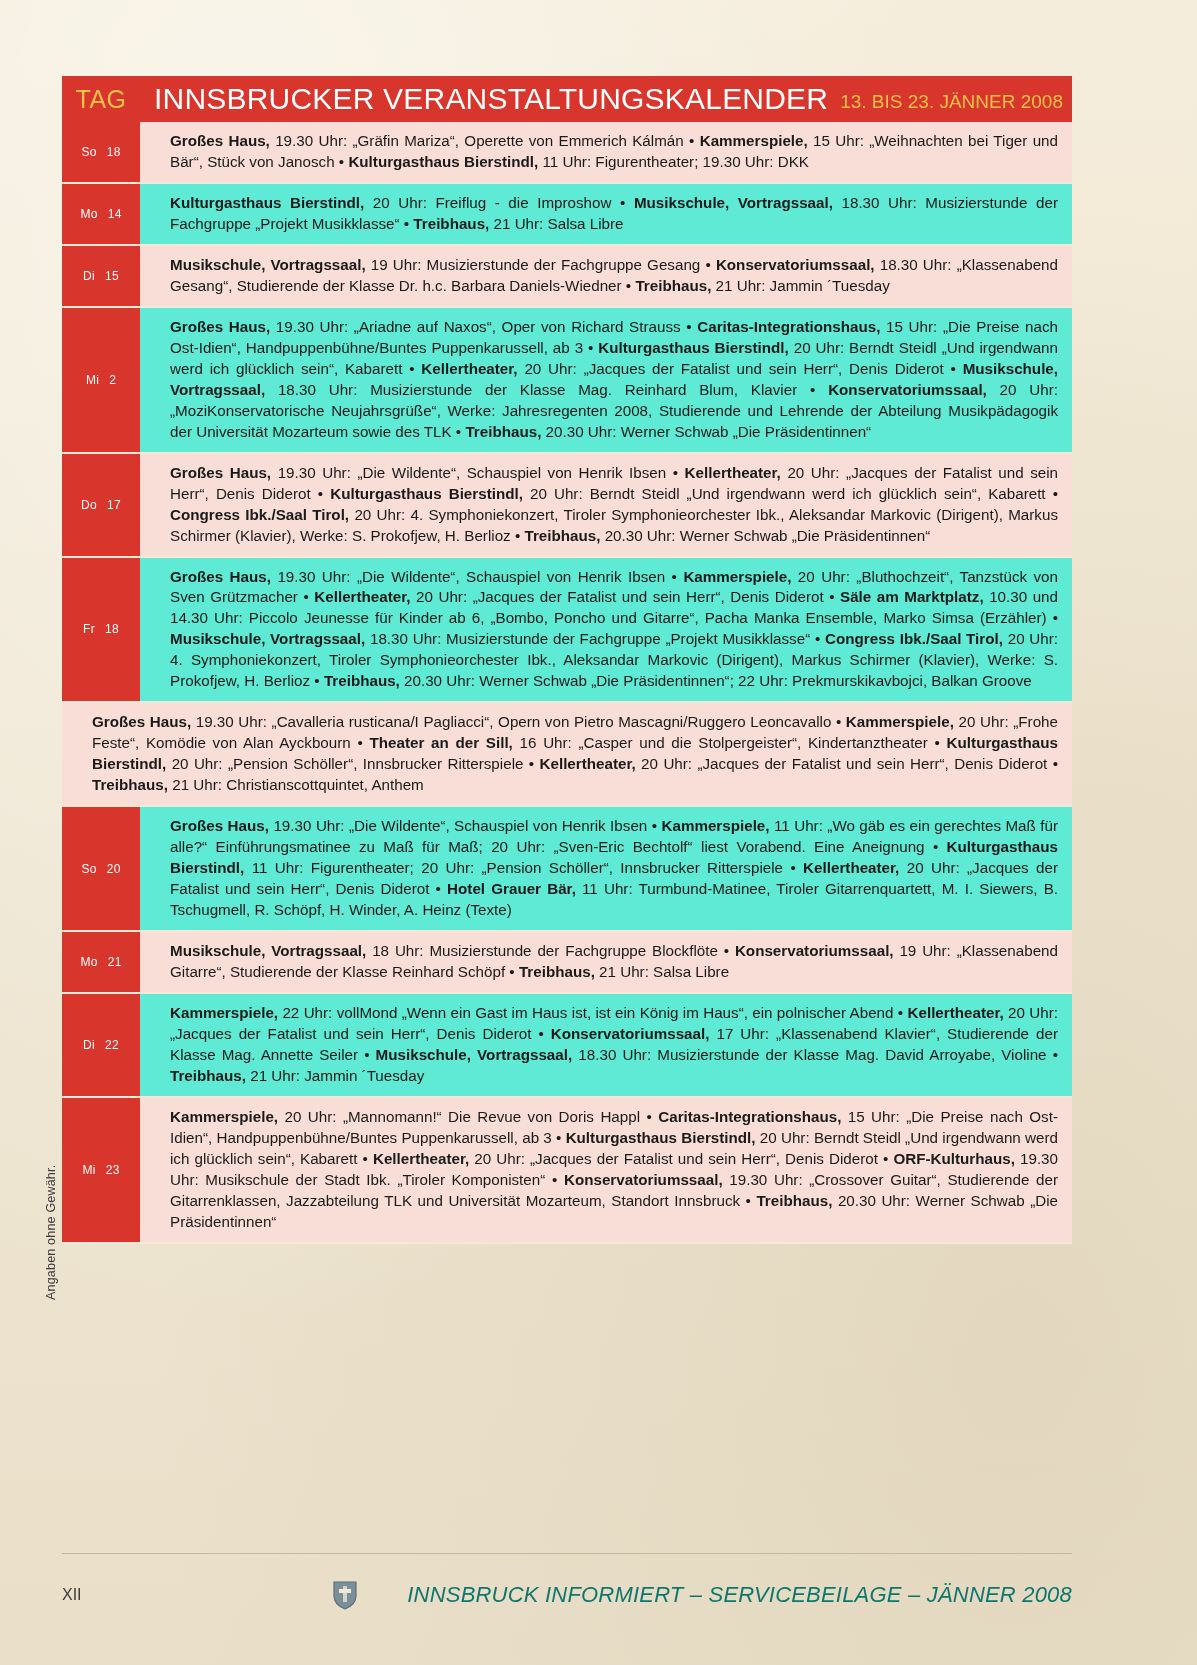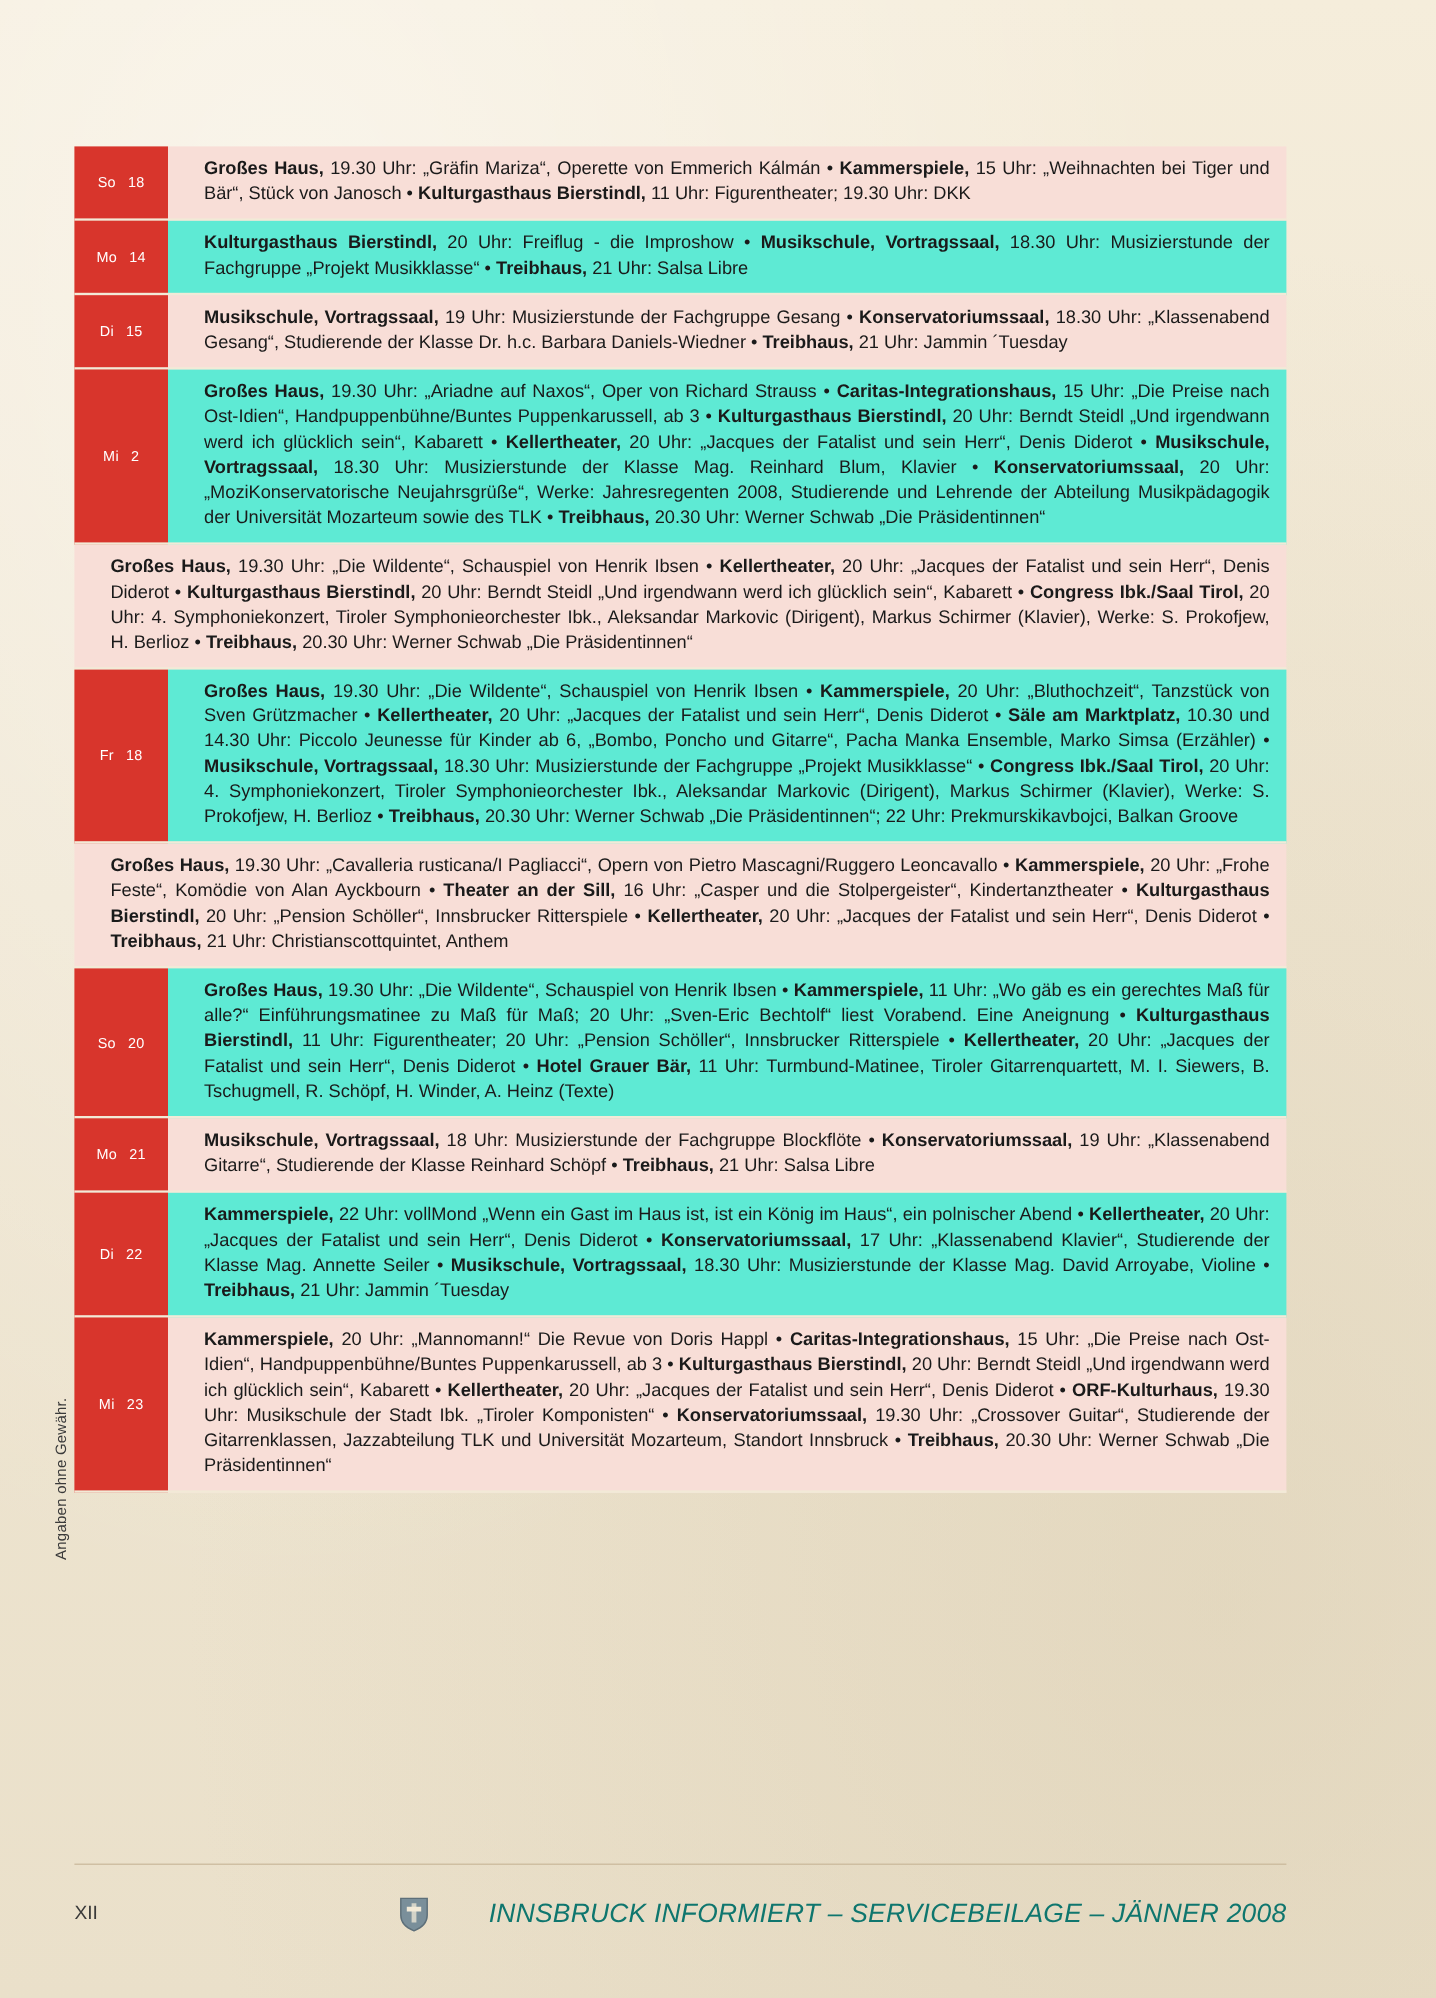--- a/index.html
+++ b/index.html
@@ -96,20 +96,25 @@
     font-style:italic;
   }
 </style>
 </head>
 <body>
 
 <div class="paper-tint"></div>
 
 <div class="sheet">
 
+  <div class="hdr">
+    <div class="tag">TAG</div>
+    <div class="title">INNSBRUCKER VERANSTALTUNGSKALENDER</div>
+    <div class="dates">13. BIS 23. JÄNNER 2008</div>
+  </div>
 
   <div class="tbl" id="table-body">
       <div class="row plain">
         <div class="daycell">
           <span class="dname">So</span>
           <span class="dnum">18</span>
         </div>
         <div class="body"><b>Großes Haus,</b><span> 19.30 Uhr: „Gräfin Mariza“, Operette von Emmerich Kálmán • </span><b>Kammerspiele,</b><span> 15 Uhr: „Weihnachten bei Tiger und Bär“, Stück von Janosch • </span><b>Kulturgasthaus Bierstindl,</b><span> 11 Uhr: Figurentheater; 19.30 Uhr: DKK</span></div>
       </div>
       <div class="row shade">
@@ -127,20 +132,24 @@
         <div class="body"><b>Musikschule, Vortragssaal,</b><span> 19 Uhr: Musizierstunde der Fachgruppe Gesang • </span><b>Konservatoriumssaal,</b><span> 18.30 Uhr: „Klassenabend Gesang“, Studierende der Klasse Dr. h.c. Barbara Daniels-Wiedner • </span><b>Treibhaus,</b><span> 21 Uhr: Jammin ´Tuesday</span></div>
       </div>
       <div class="row shade">
         <div class="daycell">
           <span class="dname">Mi</span>
           <span class="dnum">2</span>
         </div>
         <div class="body"><b>Großes Haus,</b><span> 19.30 Uhr: „Ariadne auf Naxos“, Oper von Richard Strauss • </span><b>Caritas-Integrationshaus,</b><span> 15 Uhr: „Die Preise nach Ost-Idien“, Handpuppenbühne/Buntes Puppenkarussell, ab 3 • </span><b>Kulturgasthaus Bierstindl,</b><span> 20 Uhr: Berndt Steidl „Und irgendwann werd ich glücklich sein“, Kabarett • </span><b>Kellertheater,</b><span> 20 Uhr: „Jacques der Fatalist und sein Herr“, Denis Diderot • </span><b>Musikschule, Vortragssaal,</b><span> 18.30 Uhr: Musizierstunde der Klasse Mag. Reinhard Blum, Klavier • </span><b>Konservatoriumssaal,</b><span> 20 Uhr: „MoziKonservatorische Neujahrsgrüße“, Werke: Jahresregenten 2008, Studierende und Lehrende der Abteilung Musikpädagogik der Universität Mozarteum sowie des TLK • </span><b>Treibhaus,</b><span> 20.30 Uhr: Werner Schwab „Die Präsidentinnen“</span></div>
       </div>
       <div class="row plain">
+        <div class="daycell">
+          <span class="dname">Do</span>
+          <span class="dnum">17</span>
+        </div>
         <div class="body"><b>Großes Haus,</b><span> 19.30 Uhr: „Die Wildente“, Schauspiel von Henrik Ibsen • </span><b>Kellertheater,</b><span> 20 Uhr: „Jacques der Fatalist und sein Herr“, Denis Diderot • </span><b>Kulturgasthaus Bierstindl,</b><span> 20 Uhr: Berndt Steidl „Und irgendwann werd ich glücklich sein“, Kabarett • </span><b>Congress Ibk./Saal Tirol,</b><span> 20 Uhr: 4. Symphoniekonzert, Tiroler Symphonieorchester Ibk., Aleksandar Markovic (Dirigent), Markus Schirmer (Klavier), Werke: S. Prokofjew, H. Berlioz • </span><b>Treibhaus,</b><span> 20.30 Uhr: Werner Schwab „Die Präsidentinnen“</span></div>
       </div>
       <div class="row shade">
         <div class="daycell">
           <span class="dname">Fr</span>
           <span class="dnum">18</span>
         </div>
         <div class="body"><b>Großes Haus,</b><span> 19.30 Uhr: „Die Wildente“, Schauspiel von Henrik Ibsen • </span><b>Kammerspiele,</b><span> 20 Uhr: „Bluthochzeit“, Tanzstück von Sven Grützmacher • </span><b>Kellertheater,</b><span> 20 Uhr: „Jacques der Fatalist und sein Herr“, Denis Diderot • </span><b>Säle am Marktplatz,</b><span> 10.30 und 14.30 Uhr: Piccolo Jeunesse für Kinder ab 6, „Bombo, Poncho und Gitarre“, Pacha Manka Ensemble, Marko Simsa (Erzähler) • </span><b>Musikschule, Vortragssaal,</b><span> 18.30 Uhr: Musizierstunde der Fachgruppe „Projekt Musikklasse“ • </span><b>Congress Ibk./Saal Tirol,</b><span> 20 Uhr: 4. Symphoniekonzert, Tiroler Symphonieorchester Ibk., Aleksandar Markovic (Dirigent), Markus Schirmer (Klavier), Werke: S. Prokofjew, H. Berlioz • </span><b>Treibhaus,</b><span> 20.30 Uhr: Werner Schwab „Die Präsidentinnen“; 22 Uhr: Prekmurskikavbojci, Balkan Groove</span></div>
       </div>
       <div class="row plain">

